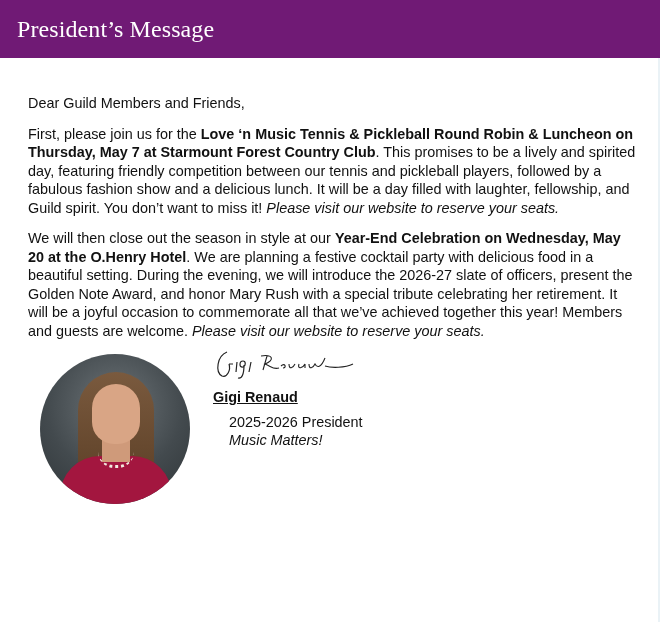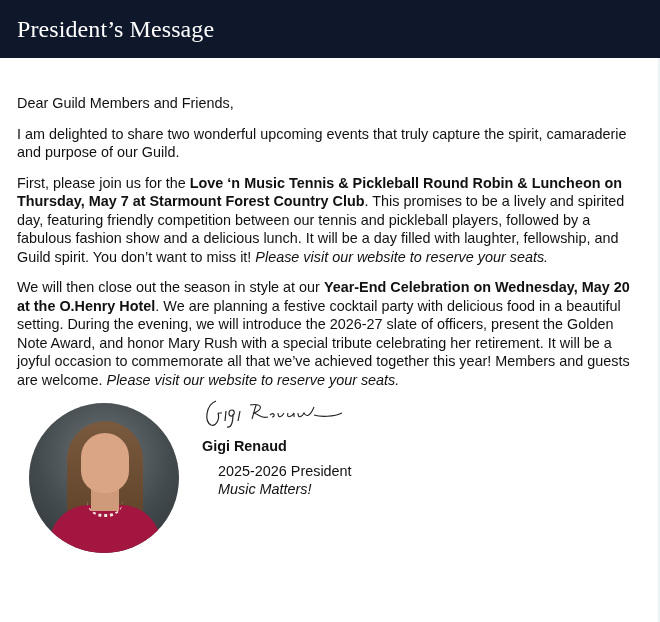--- a/index.html
+++ b/index.html
@@ -1,27 +1,27 @@
 <!DOCTYPE html>
 <html><head>
   <meta charset="utf-8">
   <style>
     * { box-sizing: border-box; margin: 0; padding: 0; }
     html, body { width: 660px; height: 622px; background: #ffffff; overflow: hidden; }
     body { font-family: "Liberation Sans", sans-serif; color: #111; position: relative; }
     .edge { position: absolute; top: 58px; right: 0; width: 2px; height: 564px; background: #eaf2f6; }
     .header {
-      height: 58px; background: #0f172a; display: flex; align-items: center;
+      height: 58px; background: #701a75; display: flex; align-items: center;
       padding-left: 17px;
     }
     .header h1 {
       font-family: "Liberation Serif", serif; font-weight: normal;
       font-size: 24px; color: #ffffff; letter-spacing: 0.1px;
     }
-    .content { padding: 36px 20px 0 17px; font-size: 14.4px; line-height: 18.5px; }
+    .content { padding: 36px 20px 0 28px; font-size: 14.4px; line-height: 18.5px; }
     .content p { margin-bottom: 12px; }
     .content b { font-weight: bold; }
     .content i { font-style: italic; }
     .sig-row { position: relative; height: 170px; margin-top: 14px; }
     .photo {
       position: absolute; left: 12px; top: 0px; width: 150px; height: 150px; border-radius: 50%;
       overflow: hidden;
       background: radial-gradient(circle at 50% 35%, #6d7478 0%, #434a4e 55%, #2e3437 100%);
     }
     .photo .hair {
@@ -36,36 +36,35 @@
     .photo .dress {
       position: absolute; left: 20px; top: 102px; width: 112px; height: 60px;
       border-radius: 40px 40px 0 0; background: #a3163f;
     }
     .photo .pearls {
       position: absolute; left: 58px; top: 98px; width: 36px; height: 16px;
       border-bottom: 3px dotted #f2ebe0; border-radius: 0 0 20px 20px;
     }
     .sig-block { position: absolute; left: 185px; top: -8px; }
     .signature { width: 150px; height: 38px; display: block; }
-    .name { font-weight: bold; font-size: 14.4px; margin-top: 4px; }
+    .name { font-weight: bold; font-size: 14.4px; margin-top: 4px; text-decoration: underline; }
     .title-lines { margin-top: 6px; font-size: 14.4px; line-height: 18px; }
     .title-lines div { white-space: nowrap; margin-left: 16px; }
   </style>
 </head>
 <body>
 
 <div class="edge"></div>
 
 <header class="header">
   <h1>President’s Message</h1>
 </header>
 
 <main class="content">
   <p>Dear Guild Members and Friends,</p>
-  <p>I am delighted to share two wonderful upcoming events that truly capture the spirit, camaraderie and purpose of our Guild.</p>
   <p><span>First, please join us for the </span><b>Love ‘n Music Tennis &amp; Pickleball Round Robin &amp; Luncheon on Thursday, May 7 at Starmount Forest Country Club</b><span>. This promises to be a lively and spirited day, featuring friendly competition between our tennis and pickleball players, followed by a fabulous fashion show and a delicious lunch. It will be a day filled with laughter, fellowship, and Guild spirit. You don’t want to miss it! </span><i>Please visit our website to reserve your seats.</i></p>
   <p><span>We will then close out the season in style at our </span><b>Year-End Celebration on Wednesday, May 20 at the O.Henry Hotel</b><span>. We are planning a festive cocktail party with delicious food in a beautiful setting. During the evening, we will introduce the 2026-27 slate of officers, present the Golden Note Award, and honor Mary Rush with a special tribute celebrating her retirement. It will be a joyful occasion to commemorate all that we’ve achieved together this year! Members and guests are welcome. </span><i>Please visit our website to reserve your seats.</i></p>
 
   <div class="sig-row">
     <div class="photo" title="Portrait of Gigi Renaud">
       <div class="hair"></div>
       <div class="dress"></div>
       <div class="neck"></div>
       <div class="face"></div>
       <div class="pearls"></div>

